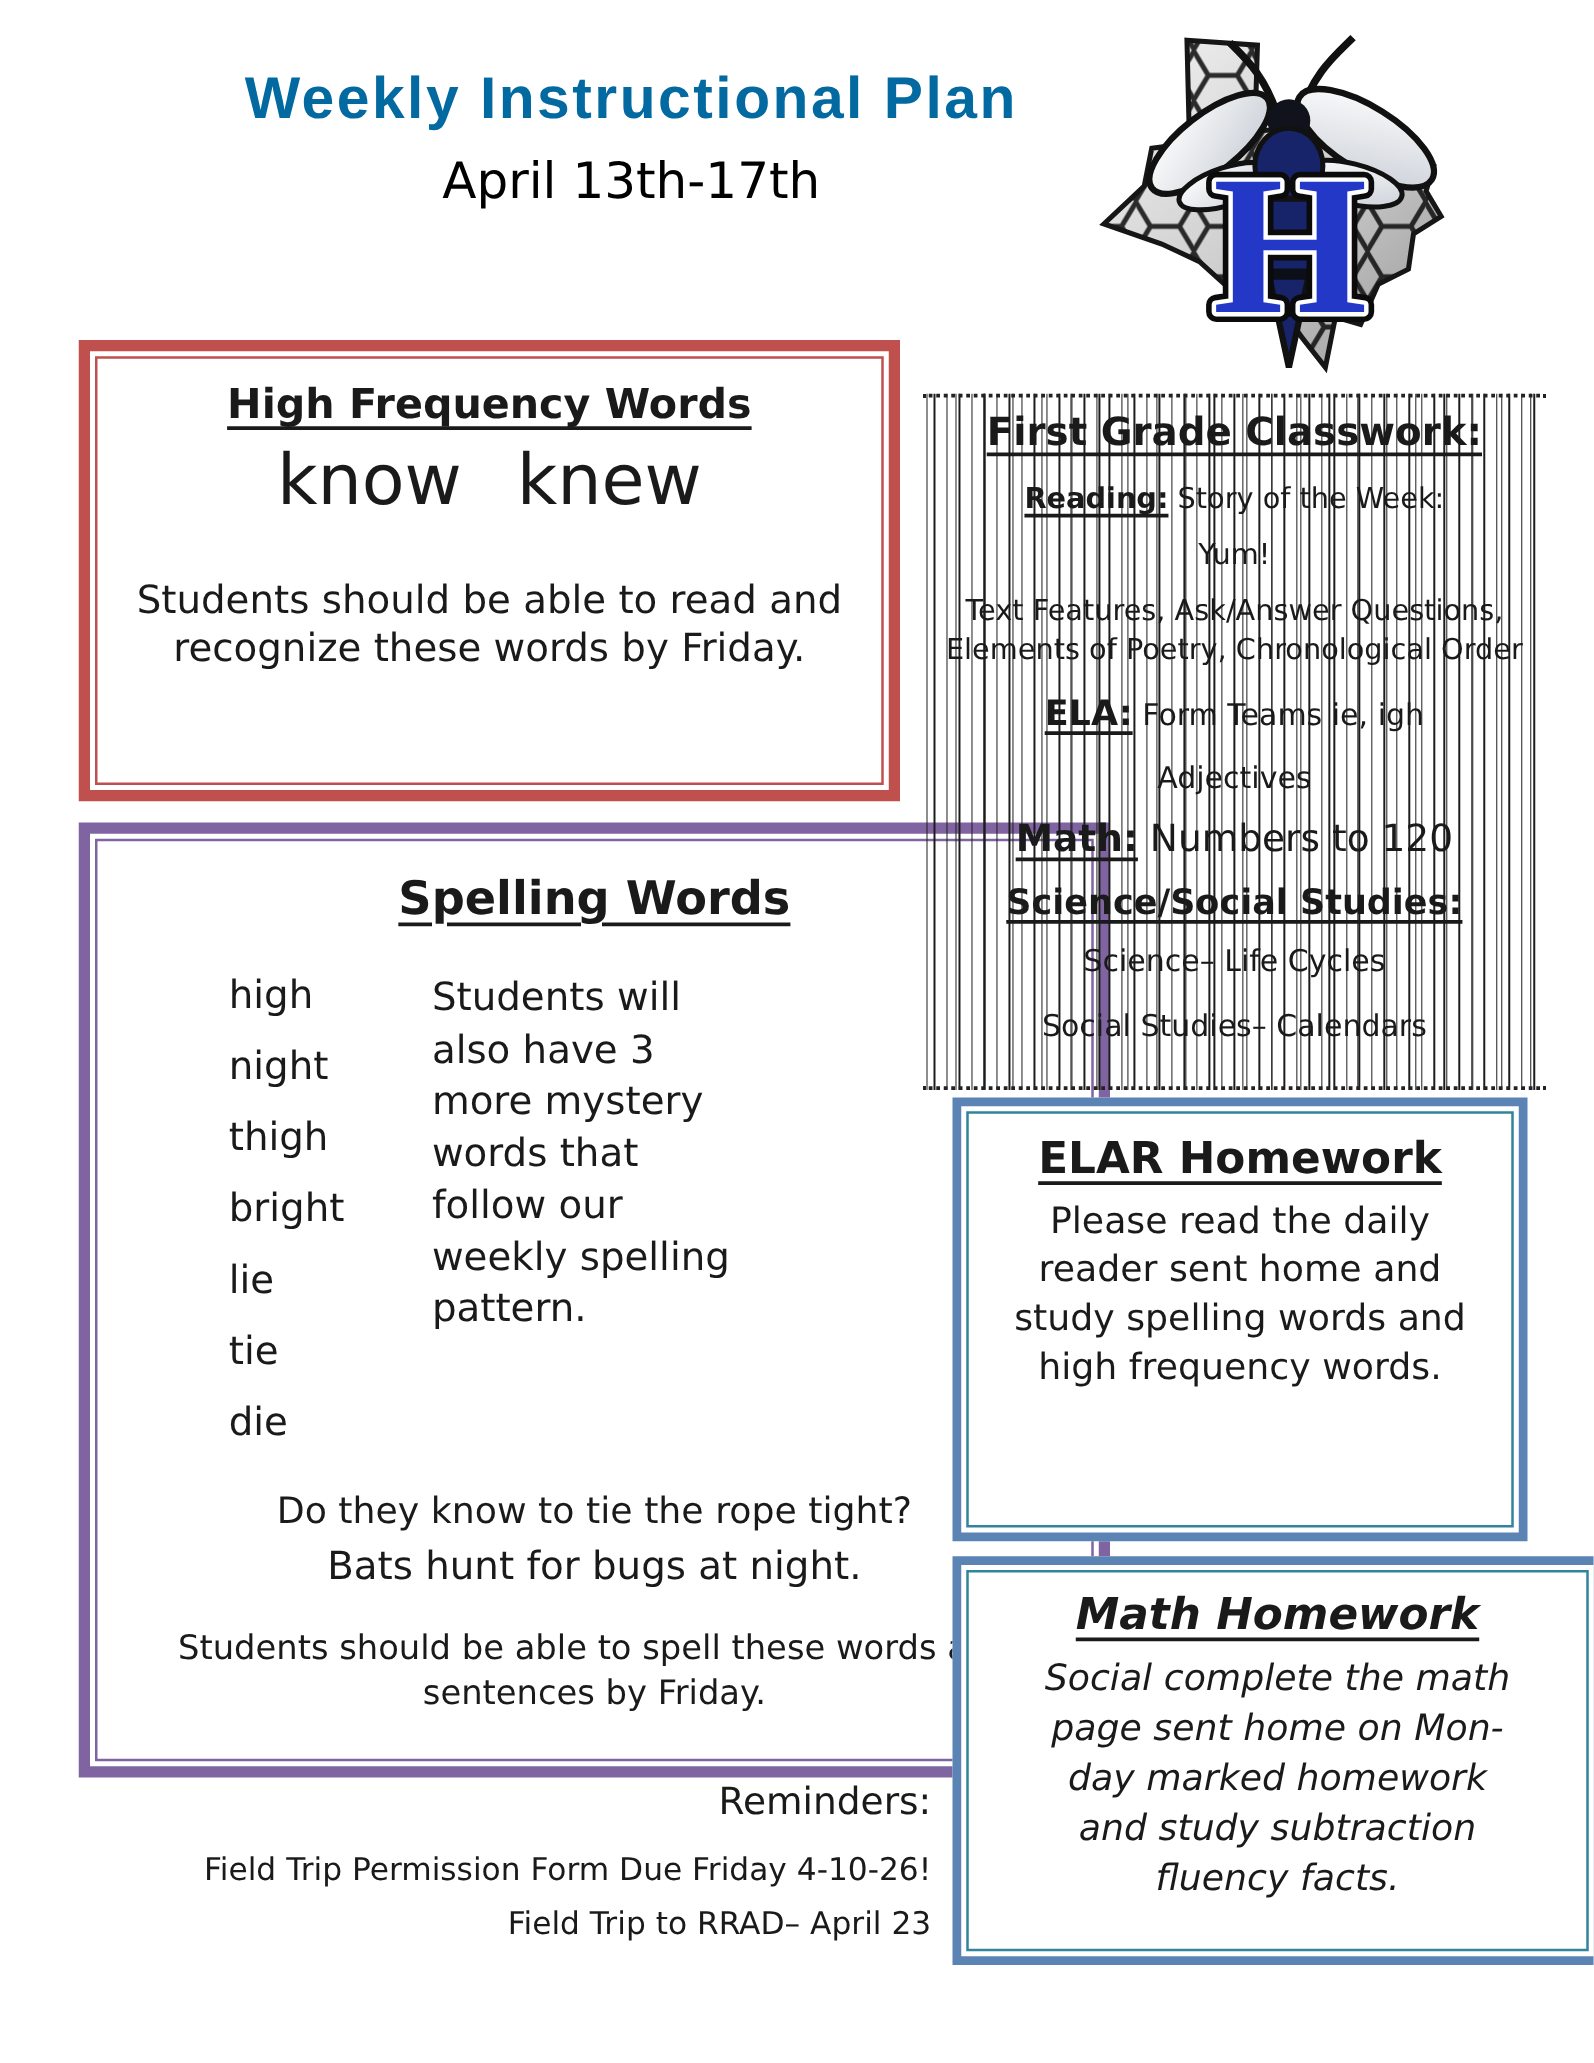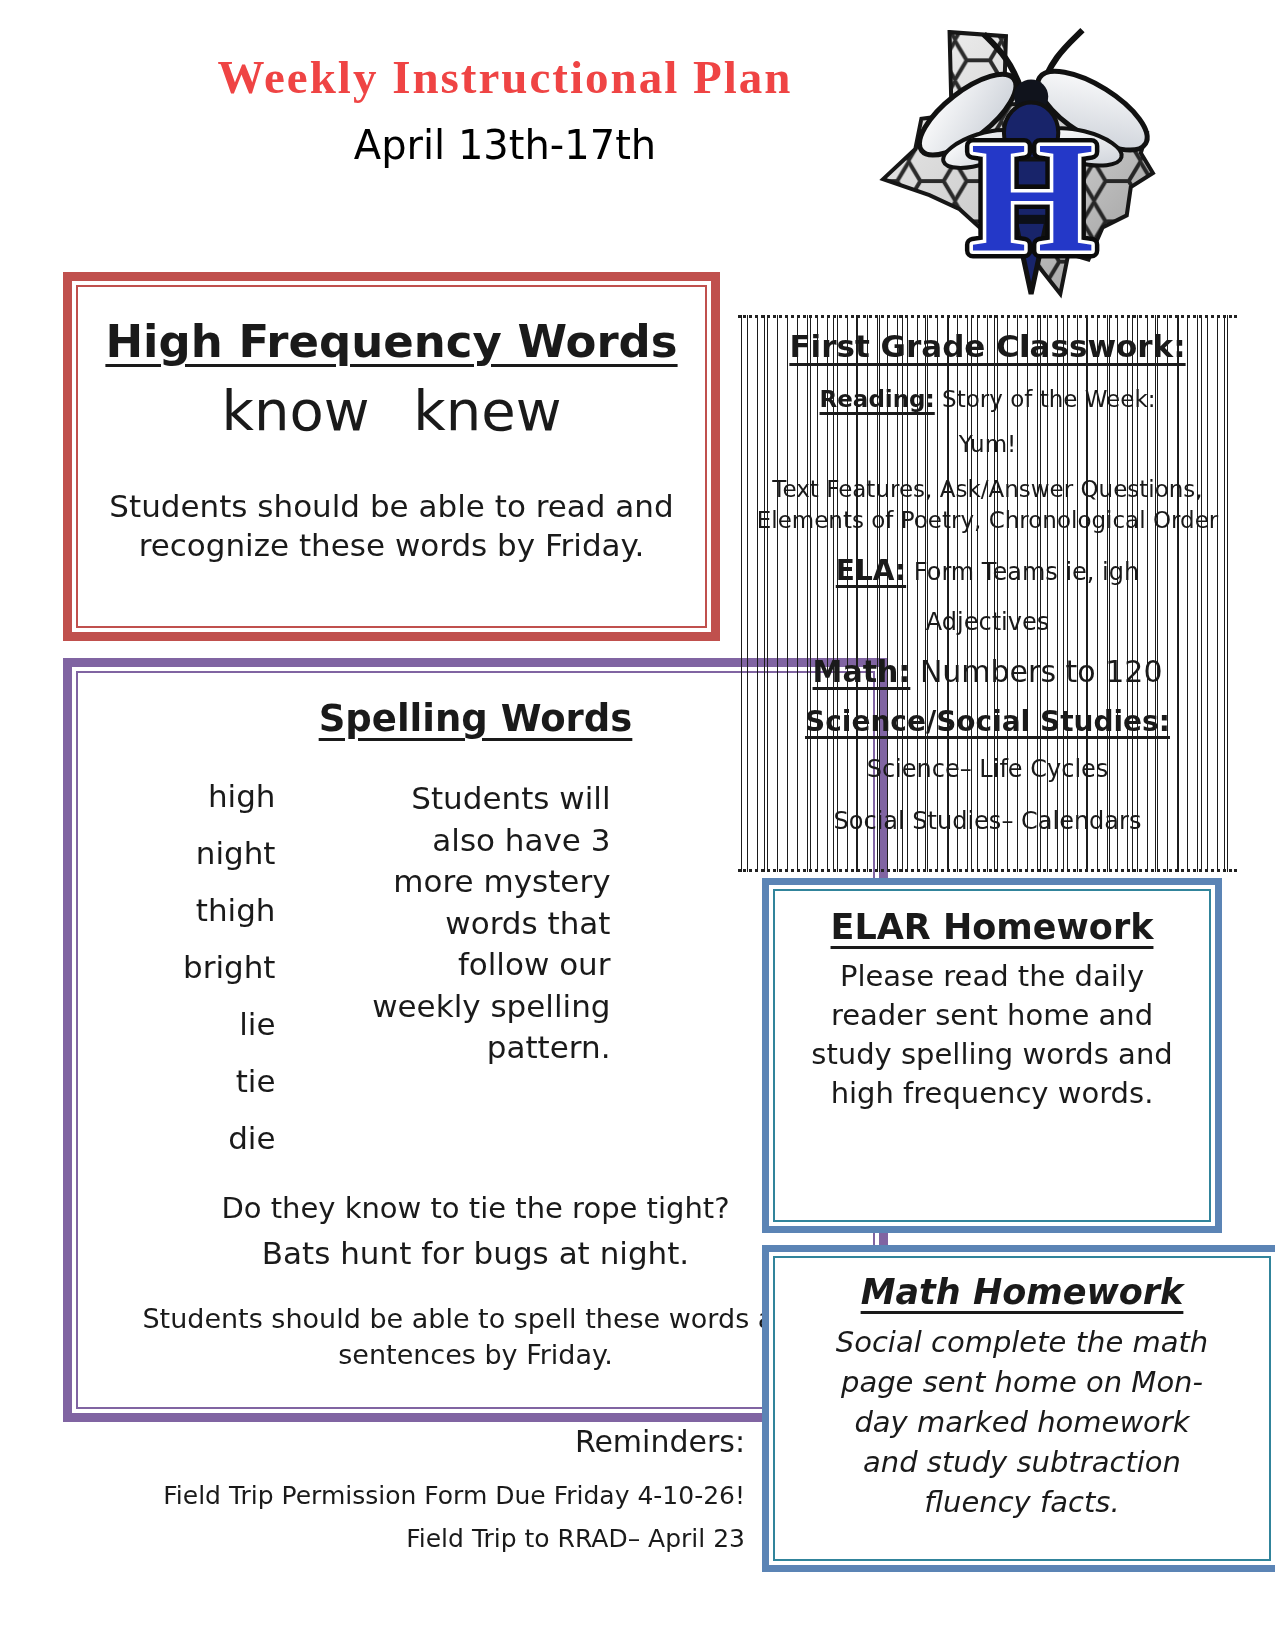--- a/index.html
+++ b/index.html
@@ -3,48 +3,48 @@
 <meta charset="utf-8">
 <style>
   html,body{margin:0;padding:0;background:#ffffff;}
   #page{
     position:relative; width:1275px; height:1650px; background:#ffffff;
     font-family:"DejaVu Sans", sans-serif; color:#1a1a1a; overflow:hidden;
   }
   
   .main-title{
     position:absolute; left:0; top:50px; width:1010px; text-align:center;
-    font-family:Liberation Serif, serif; font-weight:900;
-    font-size:47px; letter-spacing:2px; color:#ef4444;
+    font-family:Liberation Sans, sans-serif; font-weight:900;
+    font-size:47px; letter-spacing:2px; color:#0369a1;
   }
   .sub-title{
     position:absolute; left:0; top:122px; width:1010px; text-align:center;
     font-size:40px; color:#000;
   }
   .logo{position:absolute; left:863px; top:20px; width:302px; height:288px;}
   
   .dbox{position:absolute; box-sizing:border-box; padding:4px; background:#fff;}
   .dbox .inner{box-sizing:border-box; width:100%; height:100%; text-align:center;}
   .red  {border:9px solid #C0504D;}
   .red   .inner{border:2px solid #C0504D;}
   .purp {border:9px solid #8064A2;}
   .purp  .inner{border:2px solid #8064A2;}
   .blue {border:7px solid #5B84B5;}
   .blue  .inner{border:2px solid #31849B;}
   .box-title{
     font-weight:bold; text-decoration:underline;
     text-decoration-thickness:3px; text-underline-offset:7px;
   }
   
-  .hf-title{font-size:45px; margin-top:28px;}
+  .hf-title{font-size:33px; margin-top:16px;}
   .hf-words{font-size:56px; margin-top:10px; word-spacing:26px;text-align:center;}
   .hf-note{font-size:31px; line-height:1.25; margin-top:44px; padding:0 30px;}
   
   .sp-title{font-size:37px; margin-top:24px;}
-  .sp-cols{display:flex; text-align:right; margin-top:38px;}
+  .sp-cols{display:flex; text-align:left; margin-top:38px;}
   .sp-list{margin-left:105px; font-size:31px;}
   .sp-list .w{margin-bottom:21px;}
   .sp-side{margin-left:70px; width:265px; font-size:31px; line-height:1.34;}
   .sp-s1{font-size:29px; margin-top:14px;}
   .sp-s2{font-size:31px; margin-top:10px;}
   .sp-note{font-size:27px; line-height:1.35; margin-top:30px;}
   
   .classwork{
     position:absolute; left:738px; top:315px; width:499px; height:557px;
     background:

